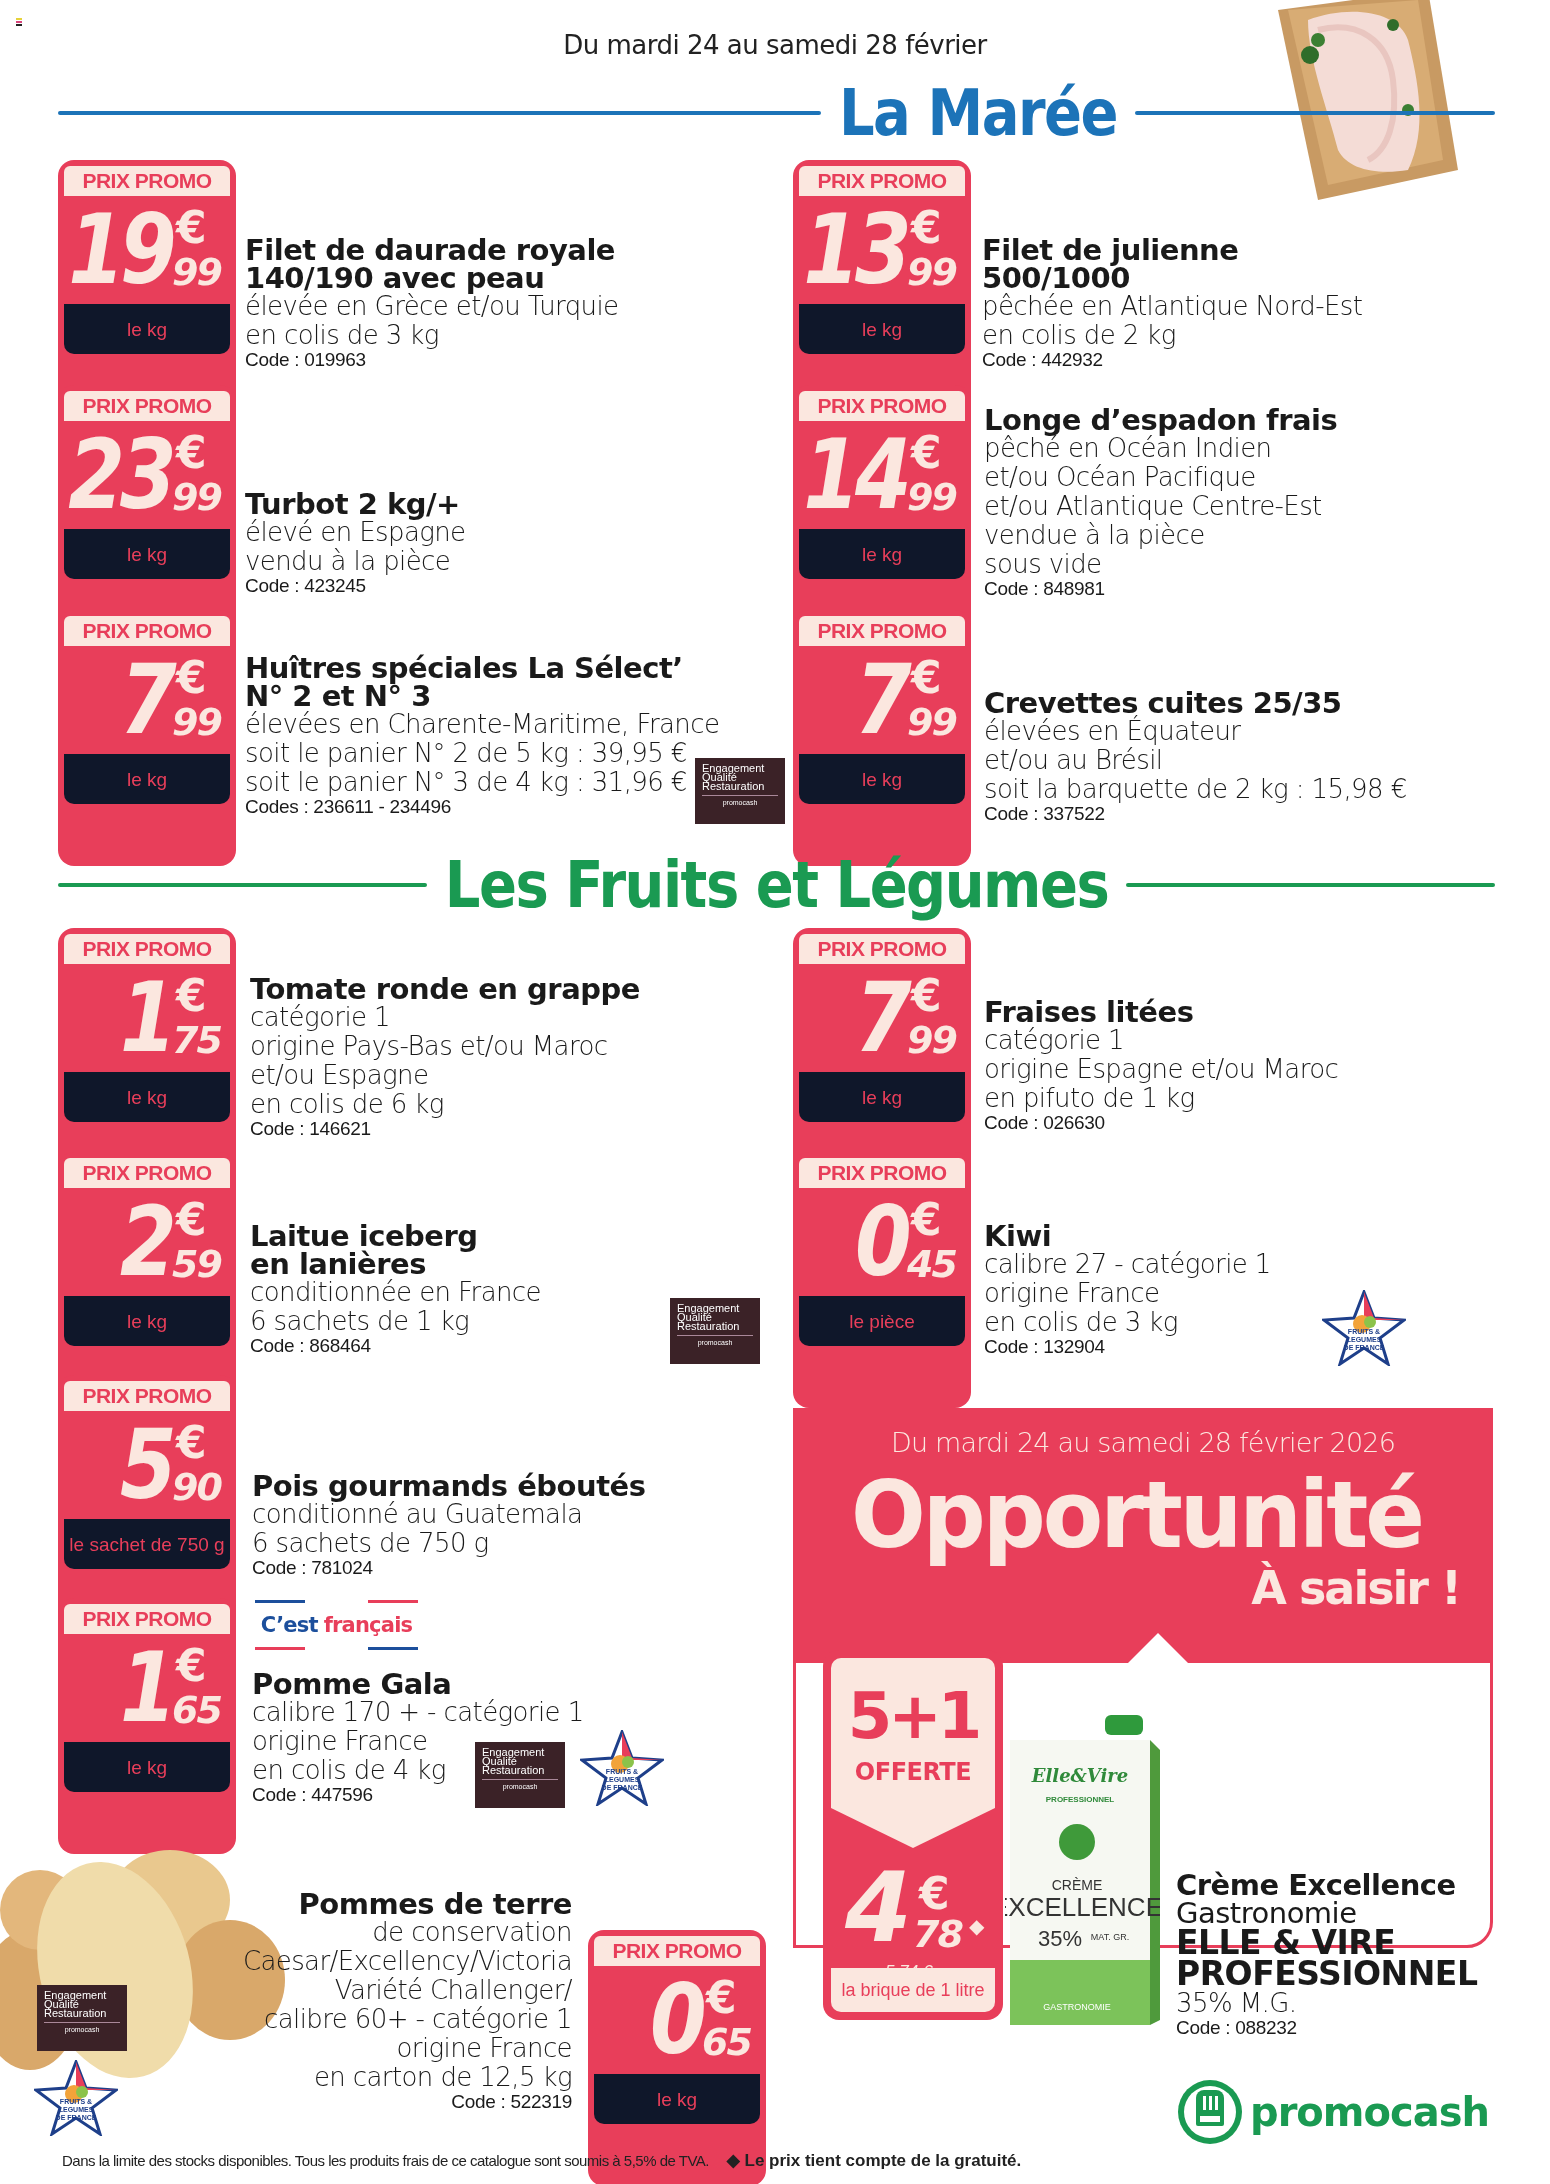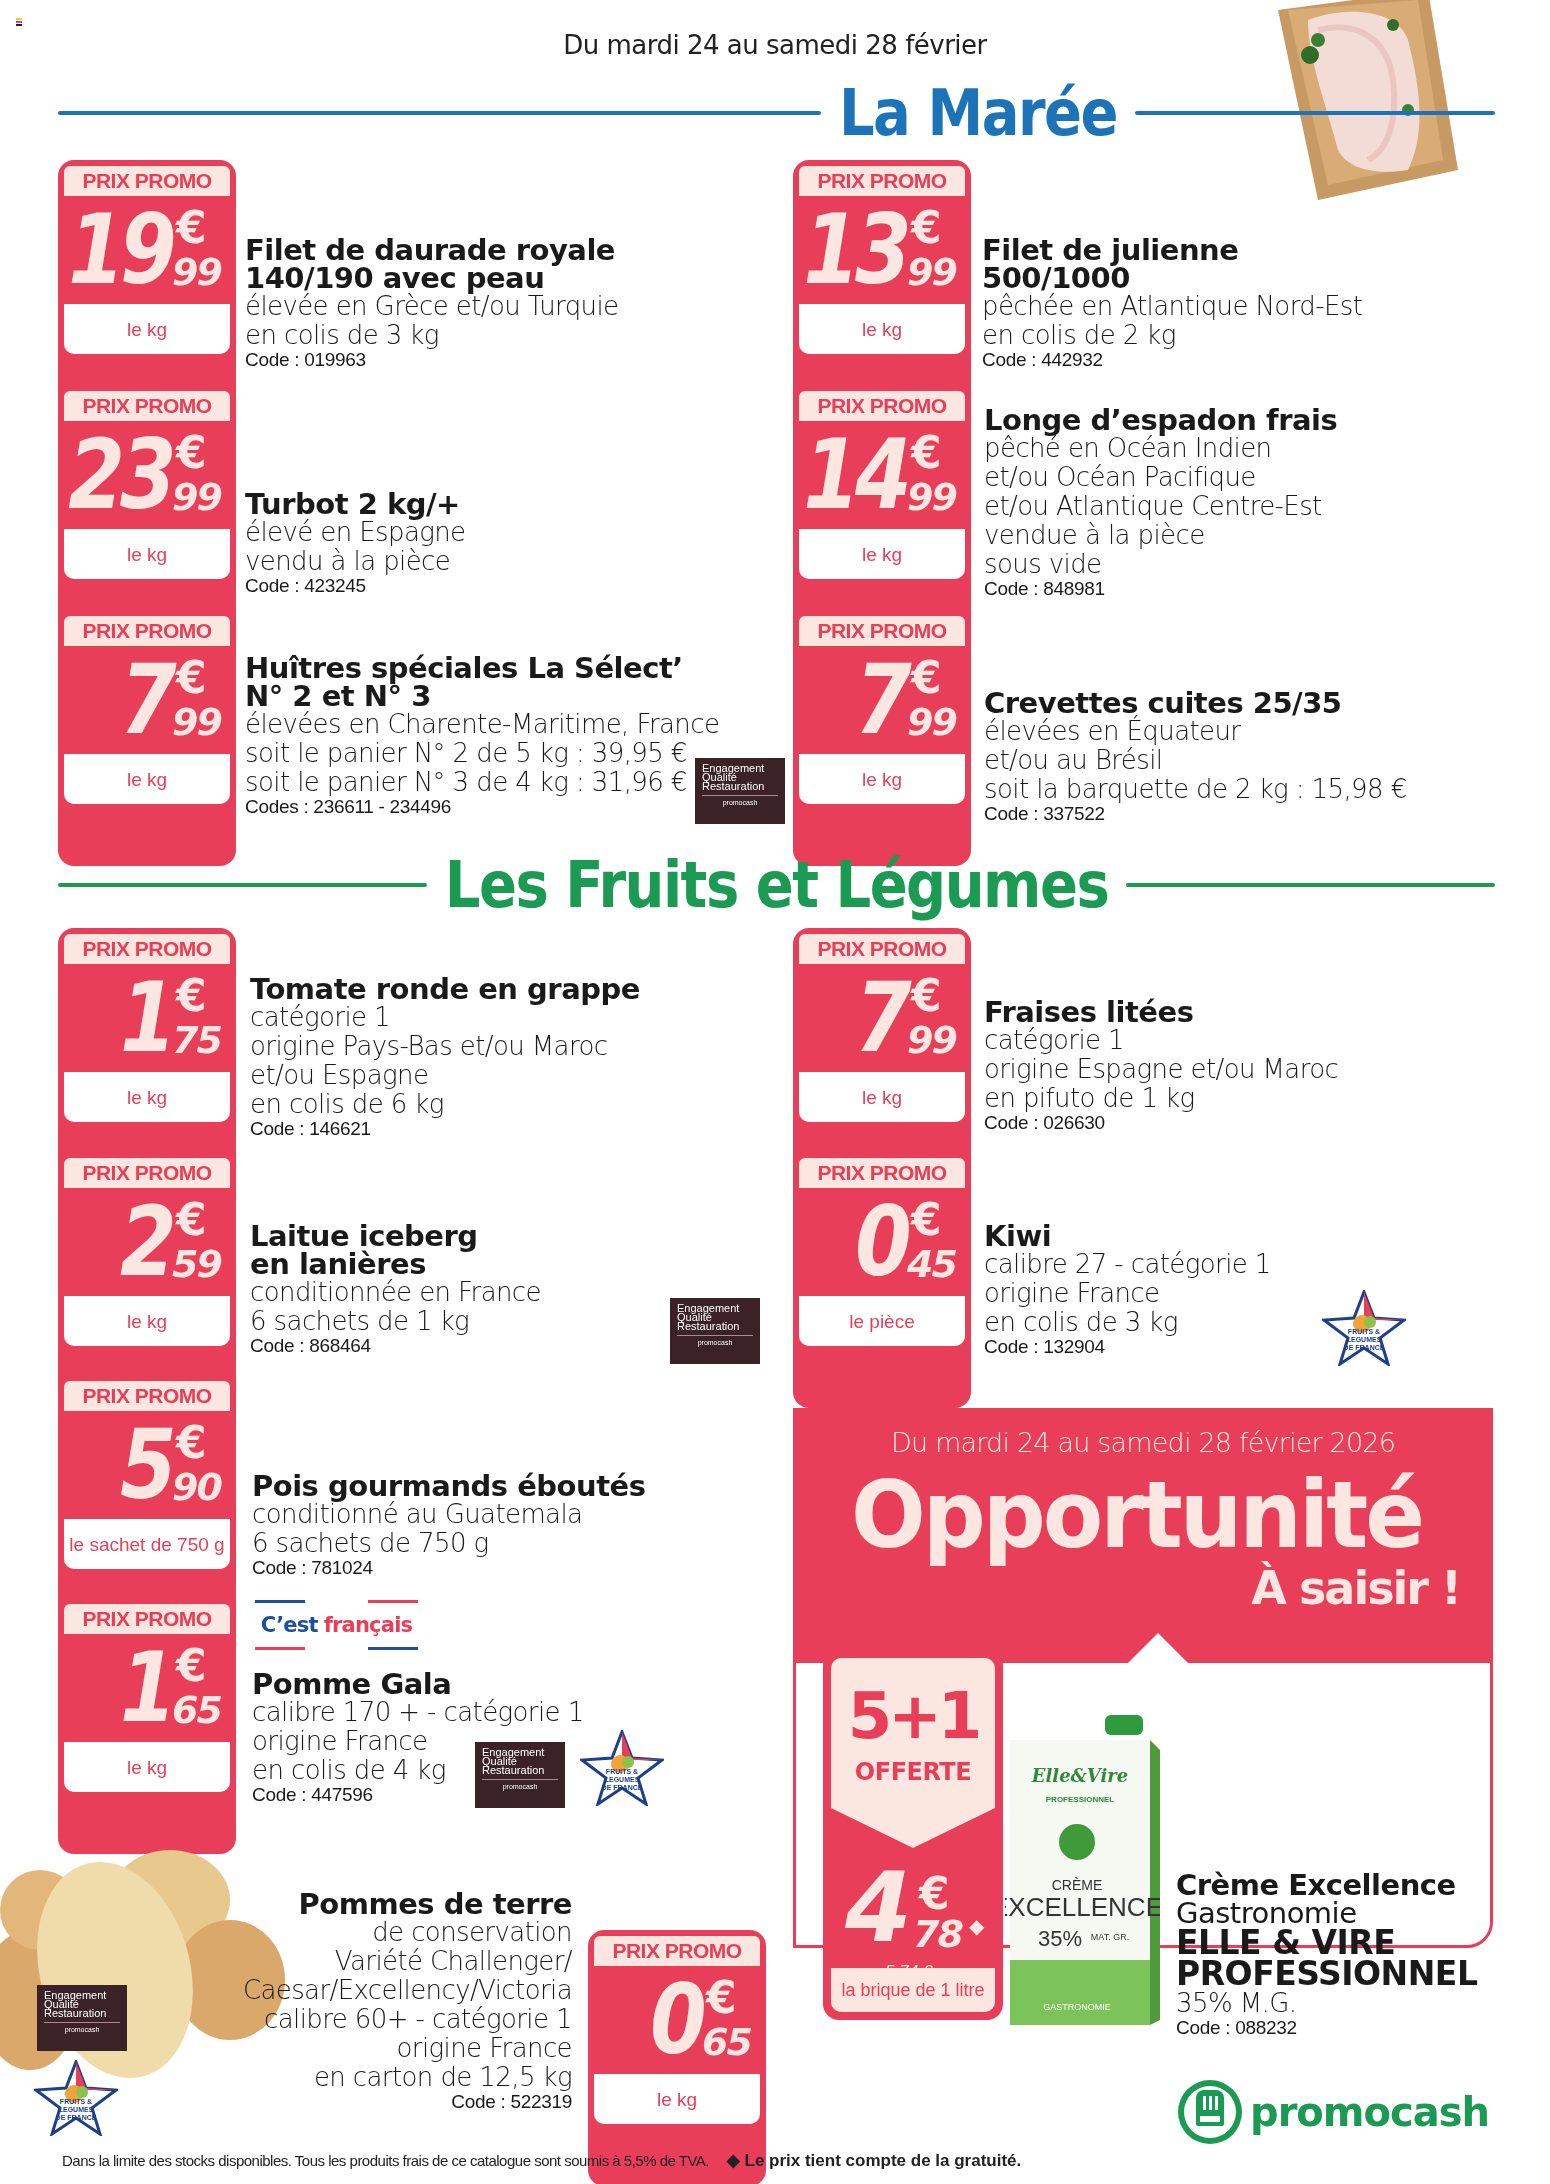--- a/index.html
+++ b/index.html
@@ -26,21 +26,21 @@
     padding: 6px; }
   .tag .ribbon { background: #fbe7df; color: #e83e5a; height: 30px; border-radius: 6px 6px 0 0;
     font-weight: 700; font-size: 21px; text-align: center; line-height: 30px; letter-spacing: -0.5px;
     font-family: "Liberation Sans", sans-serif; }
   .tag .price { position: relative; height: 108px; color: #fbe7df; }
   .tag .price .int { position: absolute; right: 58px; top: 4px; font-size: 96px; font-weight: 700;
     font-family: "DejaVu Sans", sans-serif; letter-spacing: -6px; line-height: 100px; font-style: italic;
     transform: scaleX(0.85); transform-origin: right; }
   .tag .price .eur { position: absolute; left: 112px; top: 10px; font-size: 44px; font-weight: 700; line-height: 44px; font-family: "DejaVu Sans", sans-serif; }
   .tag .price .cents { position: absolute; left: 108px; top: 56px; font-size: 38px; font-weight: 700; line-height: 40px; font-family: "DejaVu Sans", sans-serif; letter-spacing: -2px; font-style: italic; }
-  .tag .unit { background: #ffffff; height: 50px; border-radius: 0 0 10px 10px; color: #e83e5a;
+  .tag .unit { background: #0f172a; height: 50px; border-radius: 0 0 10px 10px; color: #e83e5a;
     font-size: 19px; text-align: center; display: flex; align-items: center; justify-content: center;
     line-height: 19px; padding: 0 4px; }
 
   .prod { position: absolute; }
   .prod .name { font-family: "DejaVu Sans", sans-serif; font-weight: 700; font-size: 29px; line-height: 28px;
     letter-spacing: -0.5px; color: #1a1a1a; }
   .prod .line { font-family: "DejaVu Sans", sans-serif; font-size: 26px; line-height: 29px; color: #1a1a1a; letter-spacing: -0.6px; font-weight: 300; }
   .prod .code { font-family: "Liberation Sans", sans-serif; font-size: 19px; line-height: 20px; color: #1a1a1a; letter-spacing: -0.3px; }
   .prod.right-al { text-align: right; }
 
@@ -418,22 +418,22 @@
   <circle cx="40" cy="34" r="9" fill="#f2a33a"></circle>
     <circle cx="48" cy="32" r="6" fill="#8bc34a"></circle>
 </svg>
 <div class="flf" style="left:34px;top:2060px">
     <div class="txt"><span>FRUITS &amp;</span><br><span>LEGUMES</span><br><span>DE FRANCE</span></div>
   </div>
 
 <div class="prod right-al" style="right:978px;top:1890px;width:520px">
   <div class="name">Pommes de terre</div>
   <div class="line">de conservation</div>
+  <div class="line">Caesar/Excellency/Victoria</div>
   <div class="line">Variété Challenger/</div>
-  <div class="line">Caesar/Excellency/Victoria</div>
   <div class="line">calibre 60+ - catégorie 1</div>
   <div class="line">origine France</div>
   <div class="line">en carton de 12,5 kg</div>
   <div class="code">Code : 522319</div>
 </div>
 <div class="tag" style="left:588px;top:1930px">
   <div class="ribbon">PRIX PROMO</div>
   <div class="price">
     <span class="int">0</span>
     <span class="eur">€</span>

